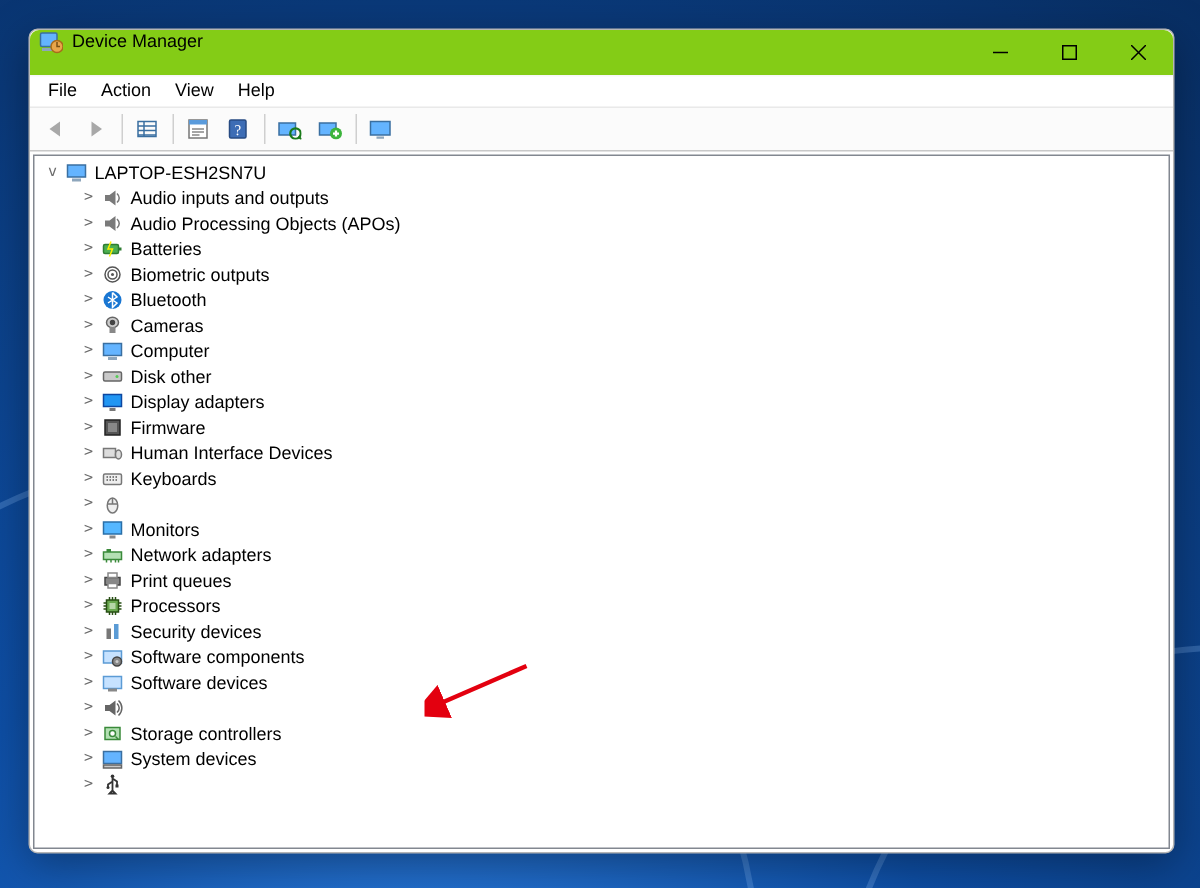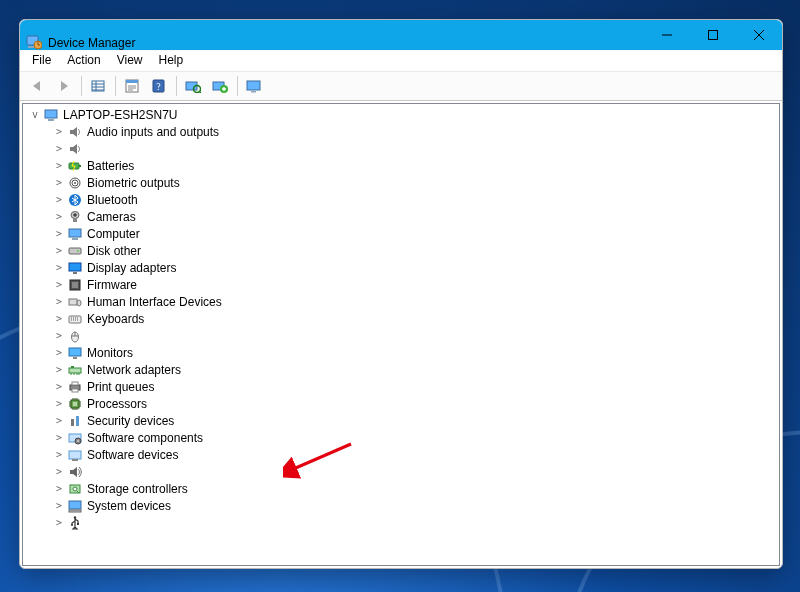--- a/index.html
+++ b/index.html
@@ -1,19 +1,19 @@
 <!DOCTYPE html>
 <html><head>
 <meta charset="utf-8">
 <style>
 html,body{margin:0;padding:0;width:800px;height:592px;font-family:"Segoe UI",Tahoma,sans-serif;font-size:12px;overflow:hidden;background:#0a3d7a}
 .bg{position:absolute;inset:0;background:radial-gradient(circle at 280px 700px,#2b7de0 0%,#0e4fa6 40%,#082e63 100%);overflow:hidden}
 .ring{position:absolute;border:4px solid rgba(150,200,255,.25);border-radius:50%}
 .window{position:absolute;left:19px;top:19px;width:762px;height:548px;background:#fff;border:1px solid #b5b5b5;border-radius:6px;box-shadow:0 8px 30px rgba(0,0,0,.35);display:flex;flex-direction:column}
-.titlebar{height:30px;display:flex;align-items:flex-end;padding-left:6px;background:#0ea5e9;border-radius:6px 6px 0 0}
+.titlebar{height:30px;display:flex;align-items:flex-start;padding-left:6px;background:#84cc16;border-radius:6px 6px 0 0}
 .titlebar-icon{width:16px;height:16px;margin-right:6px;display:inline-flex;align-items:center;justify-content:center}
 .titlebar-text{font-size:12px;color:#000}
 .winbtns{margin-left:auto;display:flex}
 .winbtn{width:46px;height:30px;display:flex;align-items:center;justify-content:center;color:#333}
 .menubar{height:20px;display:flex;padding:0 4px;border-top:1px solid #f7f7f7}
 .menuitem{padding:2px 8px;font-size:12px;color:#000}
 .toolbar{height:26px;display:flex;align-items:center;padding:1px 4px;border-top:1px solid #e9e9e9;border-bottom:1px solid #c8c8c8;background:#fbfbfb;gap:0}
 .tbtn{width:24px;height:24px;margin-right:1px;display:flex;align-items:center;justify-content:center;border:1px solid transparent;border-radius:2px}
 .tbtn.disabled{opacity:.45}
 .sep{width:1px;height:20px;background:#cfcfcf;margin:0 3px}
@@ -152,20 +152,21 @@
           <span>Audio inputs and outputs</span>
         </div>
         <div class="node child">
           <span class="twist">&gt;</span>
           <span class="nico">
             <svg width="14" height="14">
               <path d="M2 5h3l4-3v10l-4-3H2Z" fill="#7a7a7a"></path>
               <path d="M10 4c2 2 2 4 0 6" fill="none" stroke="#7a7a7a"></path>
             </svg>
           </span>
+          <span>Audio Processing Objects (APOs)</span>
         </div>
         <div class="node child">
           <span class="twist">&gt;</span>
           <span class="nico">
             <svg width="14" height="14">
               <rect x="1" y="4" width="10" height="6" rx="1" fill="#4caf50" stroke="#2e7d32"></rect>
               <rect x="11" y="6" width="2" height="2" fill="#2e7d32"></rect>
               <path d="M6 2l-2 5h3l-2 5" fill="none" stroke="#fff200" stroke-width="1"></path>
             </svg>
           </span>

